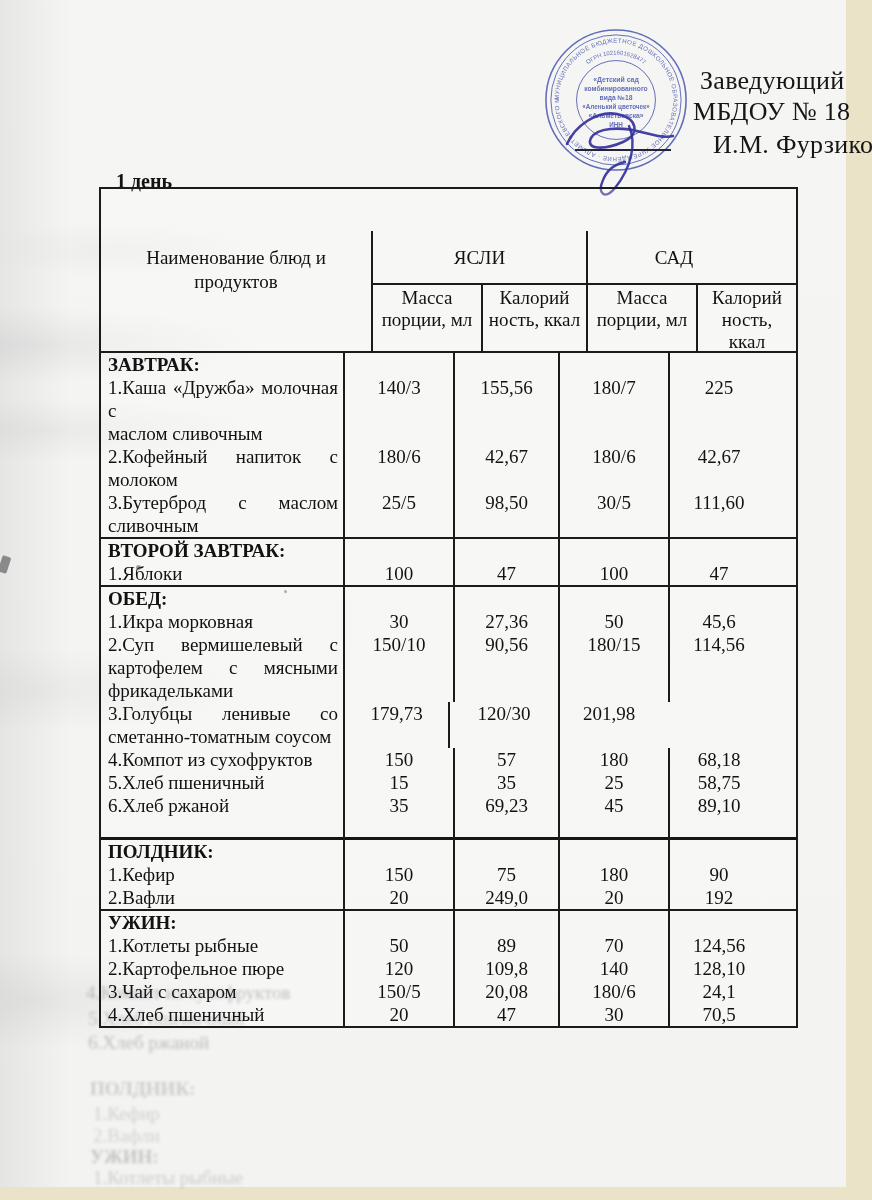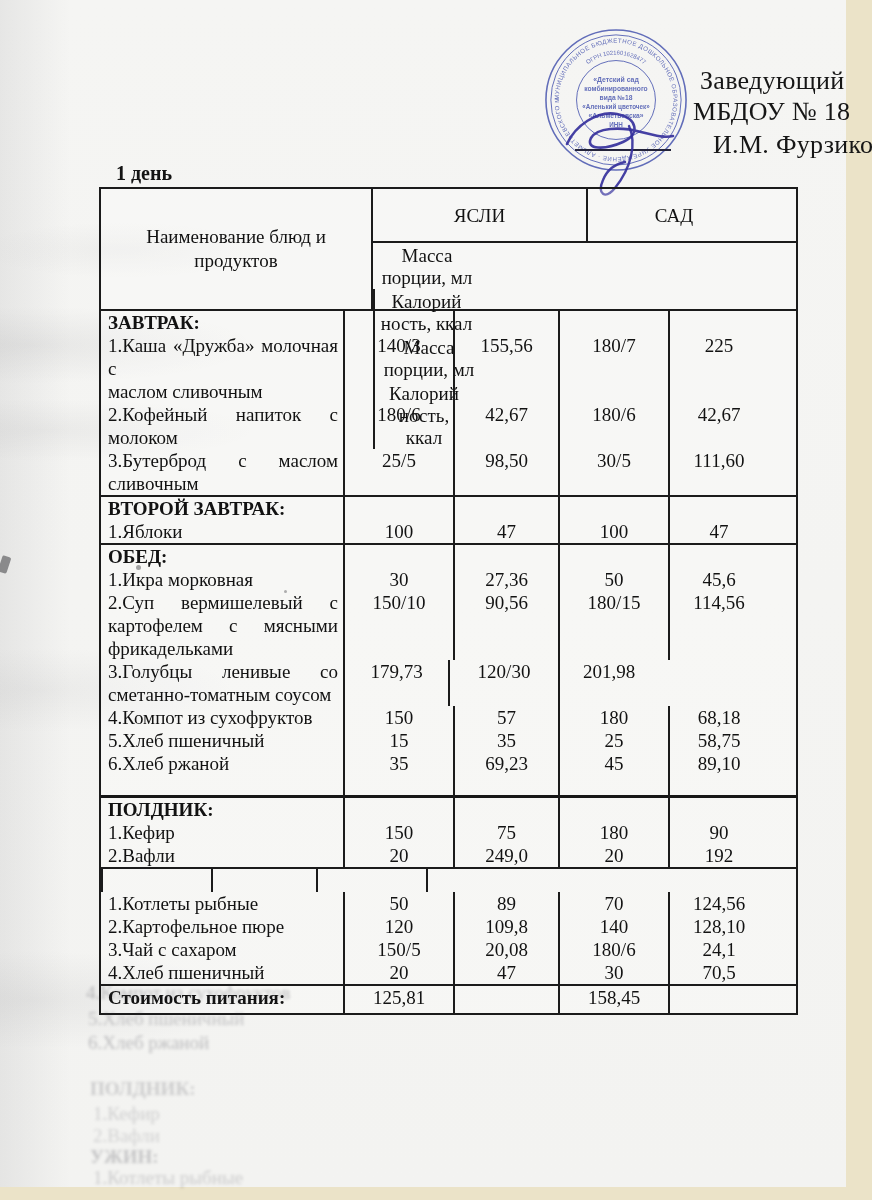--- a/index.html
+++ b/index.html
@@ -21,41 +21,41 @@
   .speck3{position:absolute;left:284px;top:590px;width:3px;height:3px;background:rgba(60,60,65,.4);border-radius:50%;}
 
   .stamp{position:absolute;left:542px;top:26px;width:148px;height:148px;opacity:.85;mix-blend-mode:multiply;}
   .stamp text{font-family:"Liberation Sans","DejaVu Sans",sans-serif;}
   .sig{position:absolute;left:545px;top:92px;width:210px;height:118px;}
   .hline{position:absolute;color:#161616;font-size:26px;letter-spacing:.3px;white-space:nowrap;}
   .t1{left:700px;top:66px;}
   .t2{left:693px;top:97px;}
   .t3{left:713px;top:130px;}
 
-  .day-label{position:absolute;left:116px;top:162px;font-size:20px;font-weight:bold;color:#141414;}
+  .day-label{position:absolute;left:116px;top:170px;font-size:20px;font-weight:bold;color:#141414;}
 
   .menu-table{position:absolute;left:99px;top:187px;width:695px;border:2px solid #1b1b1b;
     font-size:19px;line-height:23px;color:#121212;background:rgba(255,255,255,0.25);}
   .row{display:flex;}
   .c{box-sizing:border-box;flex:none;min-height:23px;}
   .c1{width:242px;padding:0 5px 0 7px;text-align:left;}
   .c2{width:110px;}.c3{width:105px;}.c4{width:110px;}.c5{width:100px;}
   .c2,.c3,.c4,.c5{border-left:2px solid #1b1b1b;text-align:center;}
   .title{font-weight:bold;}
   .jline{text-align:justify;text-align-last:justify;}
 
   .thead{display:flex;border-bottom:2px solid #1b1b1b;}
   .th-name{box-sizing:border-box;width:270px;display:flex;align-items:center;justify-content:center;
     text-align:center;padding:2px 22px;line-height:24px;}
-  .th-right{box-sizing:border-box;width:425px;border-left:2px solid #1b1b1b;display:flex;flex-direction:column;}
+  .th-right{box-sizing:border-box;width:425px;border-left:2px solid #1b1b1b;display:flex;flex-direction:column;margin-top:42px;}
   .th-groups{display:flex;height:52px;}
   .g{box-sizing:border-box;display:flex;align-items:center;justify-content:center;}
   .g1{width:213px;}
   .g2{width:174px;border-left:2px solid #1b1b1b;}
-  .th-subs{display:flex;border-top:2px solid #1b1b1b;height:66px;line-height:22px;flex-direction:column;}
+  .th-subs{display:flex;border-top:2px solid #1b1b1b;height:66px;line-height:22px;}
   .sub{box-sizing:border-box;text-align:center;padding:2px 4px 0 4px;}
   .s1{width:108px;}
   .s2{width:105px;border-left:2px solid #1b1b1b;}
   .s3{width:110px;border-left:2px solid #1b1b1b;}
   .s4{width:100px;border-left:2px solid #1b1b1b;}
 
   .section + .section{border-top:2px solid #1b1b1b;}
   .section.thick{border-top:3px solid #161616;}
   .frow{display:flex;border-top:2px solid #1b1b1b;min-height:27px;}
 
@@ -270,20 +270,21 @@
                 <div>2.Вафли</div>
               </div>
               <div class="c c2">20</div>
               <div class="c c3">249,0</div>
               <div class="c c4">20</div>
               <div class="c c5">192</div>
             </div>
           </div>
           <div class="section">
             <div class="row">
+              <div class="c c1 title">УЖИН:</div>
               <div class="c c2"></div>
               <div class="c c3"></div>
               <div class="c c4"></div>
               <div class="c c5"></div>
             </div>
             <div class="row">
               <div class="c c1">
                 <div>1.Котлеты рыбные</div>
               </div>
               <div class="c c2">50</div>
@@ -314,27 +315,20 @@
                 <div>4.Хлеб пшеничный</div>
               </div>
               <div class="c c2">20</div>
               <div class="c c3">47</div>
               <div class="c c4">30</div>
               <div class="c c5">70,5</div>
             </div>
           </div>
         </div>
 
-      <div class="frow">
-        <div class="c c1 title">Стоимость питания:</div>
-        <div class="c c2">125,81</div>
-        <div class="c c3"></div>
-        <div class="c c4">158,45</div>
-        <div class="c c5"></div>
-      </div>
     </div>
 
     <div id="ghosts">
         <div class="ghost" style="left: 86px; top: 982px; opacity: 0.3;">4.Компот из сухофруктов</div>
         <div class="ghost" style="left: 88px; top: 1008px; opacity: 0.26;">5.Хлеб пшеничный</div>
         <div class="ghost" style="left: 88px; top: 1032px; opacity: 0.3;">6.Хлеб ржаной</div>
         <div class="ghost" style="left: 90px; top: 1078px; opacity: 0.22; font-weight: 700;">ПОЛДНИК:</div>
         <div class="ghost" style="left: 93px; top: 1103px; opacity: 0.2;">1.Кефир</div>
         <div class="ghost" style="left: 93px; top: 1125px; opacity: 0.18;">2.Вафли</div>
         <div class="ghost" style="left: 90px; top: 1146px; opacity: 0.26; font-weight: 700;">УЖИН:</div>

